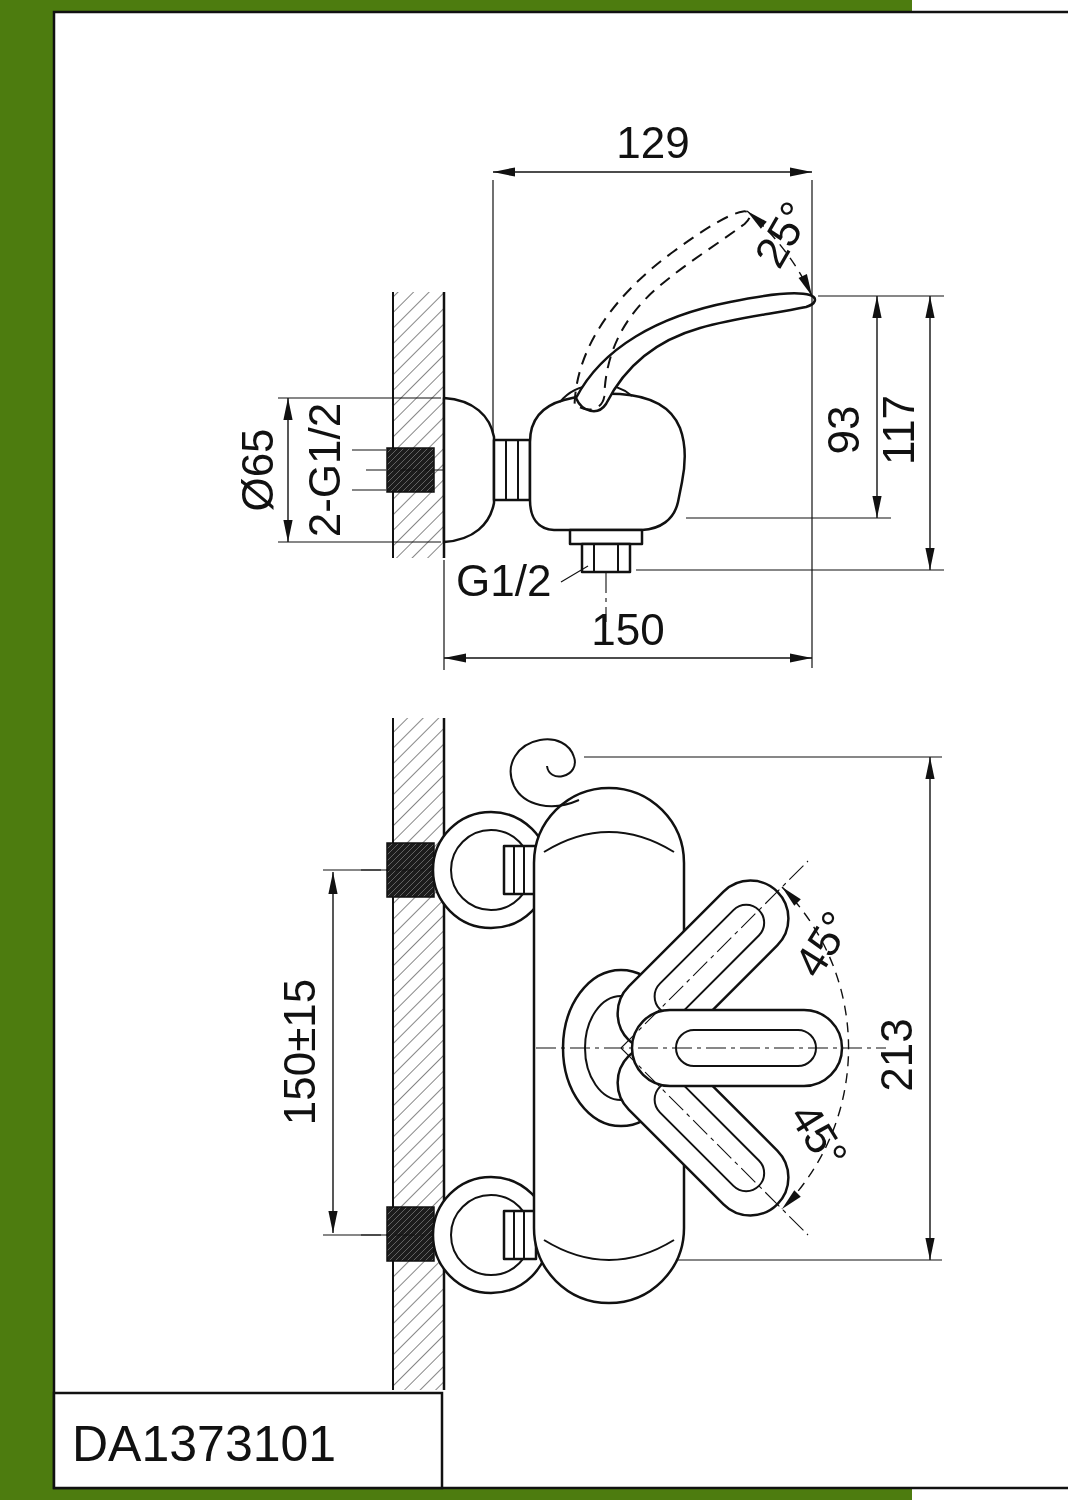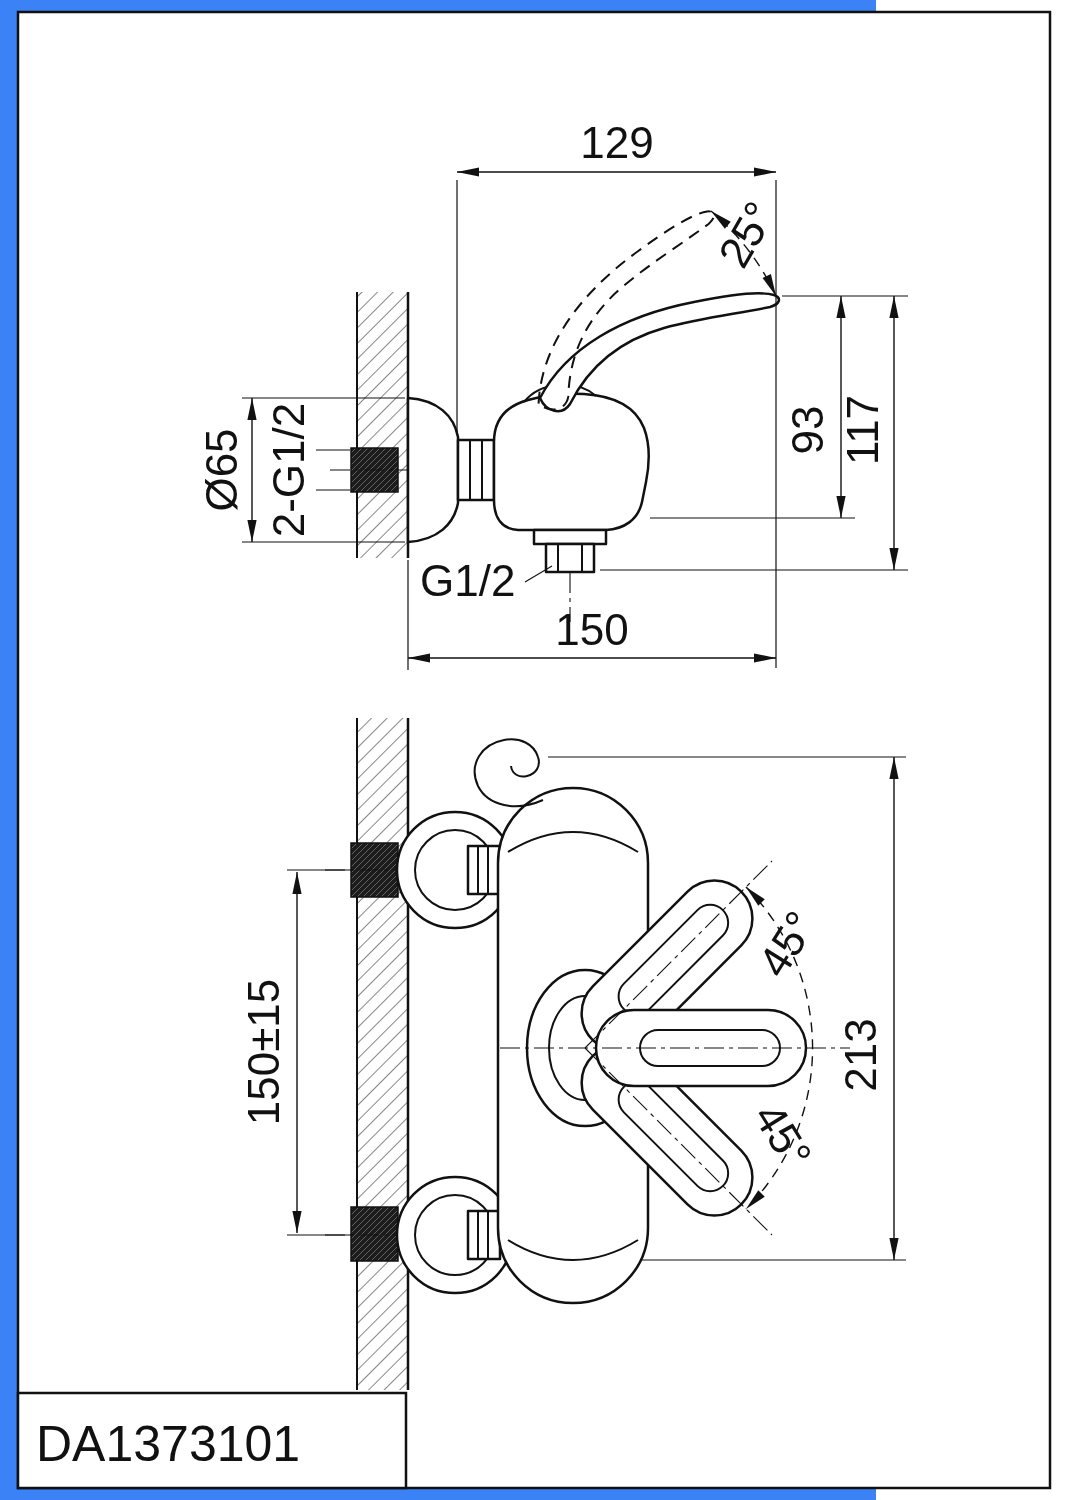--- a/index.html
+++ b/index.html
@@ -1,16 +1,16 @@
 <!DOCTYPE html>
 <html><head>
 <meta charset="utf-8">
 <style>
   html,body { margin:0; padding:0; background:#ffffff; }
-  .page { width:876px; height:1500px; position:relative; background:#3b82f6; }
+  .page { width:876px; height:1500px; position:relative; background:#4d7c0f;padding-left:36px; }
   svg { display:block; }
   .dim-text { font-family:"Liberation Sans", sans-serif; font-size:44px; fill:#111111; }
   .model-text { font-family:"Liberation Sans", sans-serif; font-size:50px; fill:#111111; }
   .outline { fill:#ffffff; stroke:#111111; stroke-width:2.5; stroke-linejoin:round; }
   .thin    { fill:none; stroke:#111111; stroke-width:2; }
   .dimline { stroke:#111111; stroke-width:1.4; fill:none; }
   .extline { stroke:#111111; stroke-width:1.2; fill:none; }
   .cline   { stroke:#111111; stroke-width:1.1; stroke-dasharray:20 5 4 5; fill:none; }
   .dashed  { fill:none; stroke:#111111; stroke-width:2; stroke-dasharray:12 8; }
   .dasharc { fill:none; stroke:#111111; stroke-width:1.4; stroke-dasharray:10 7; }

